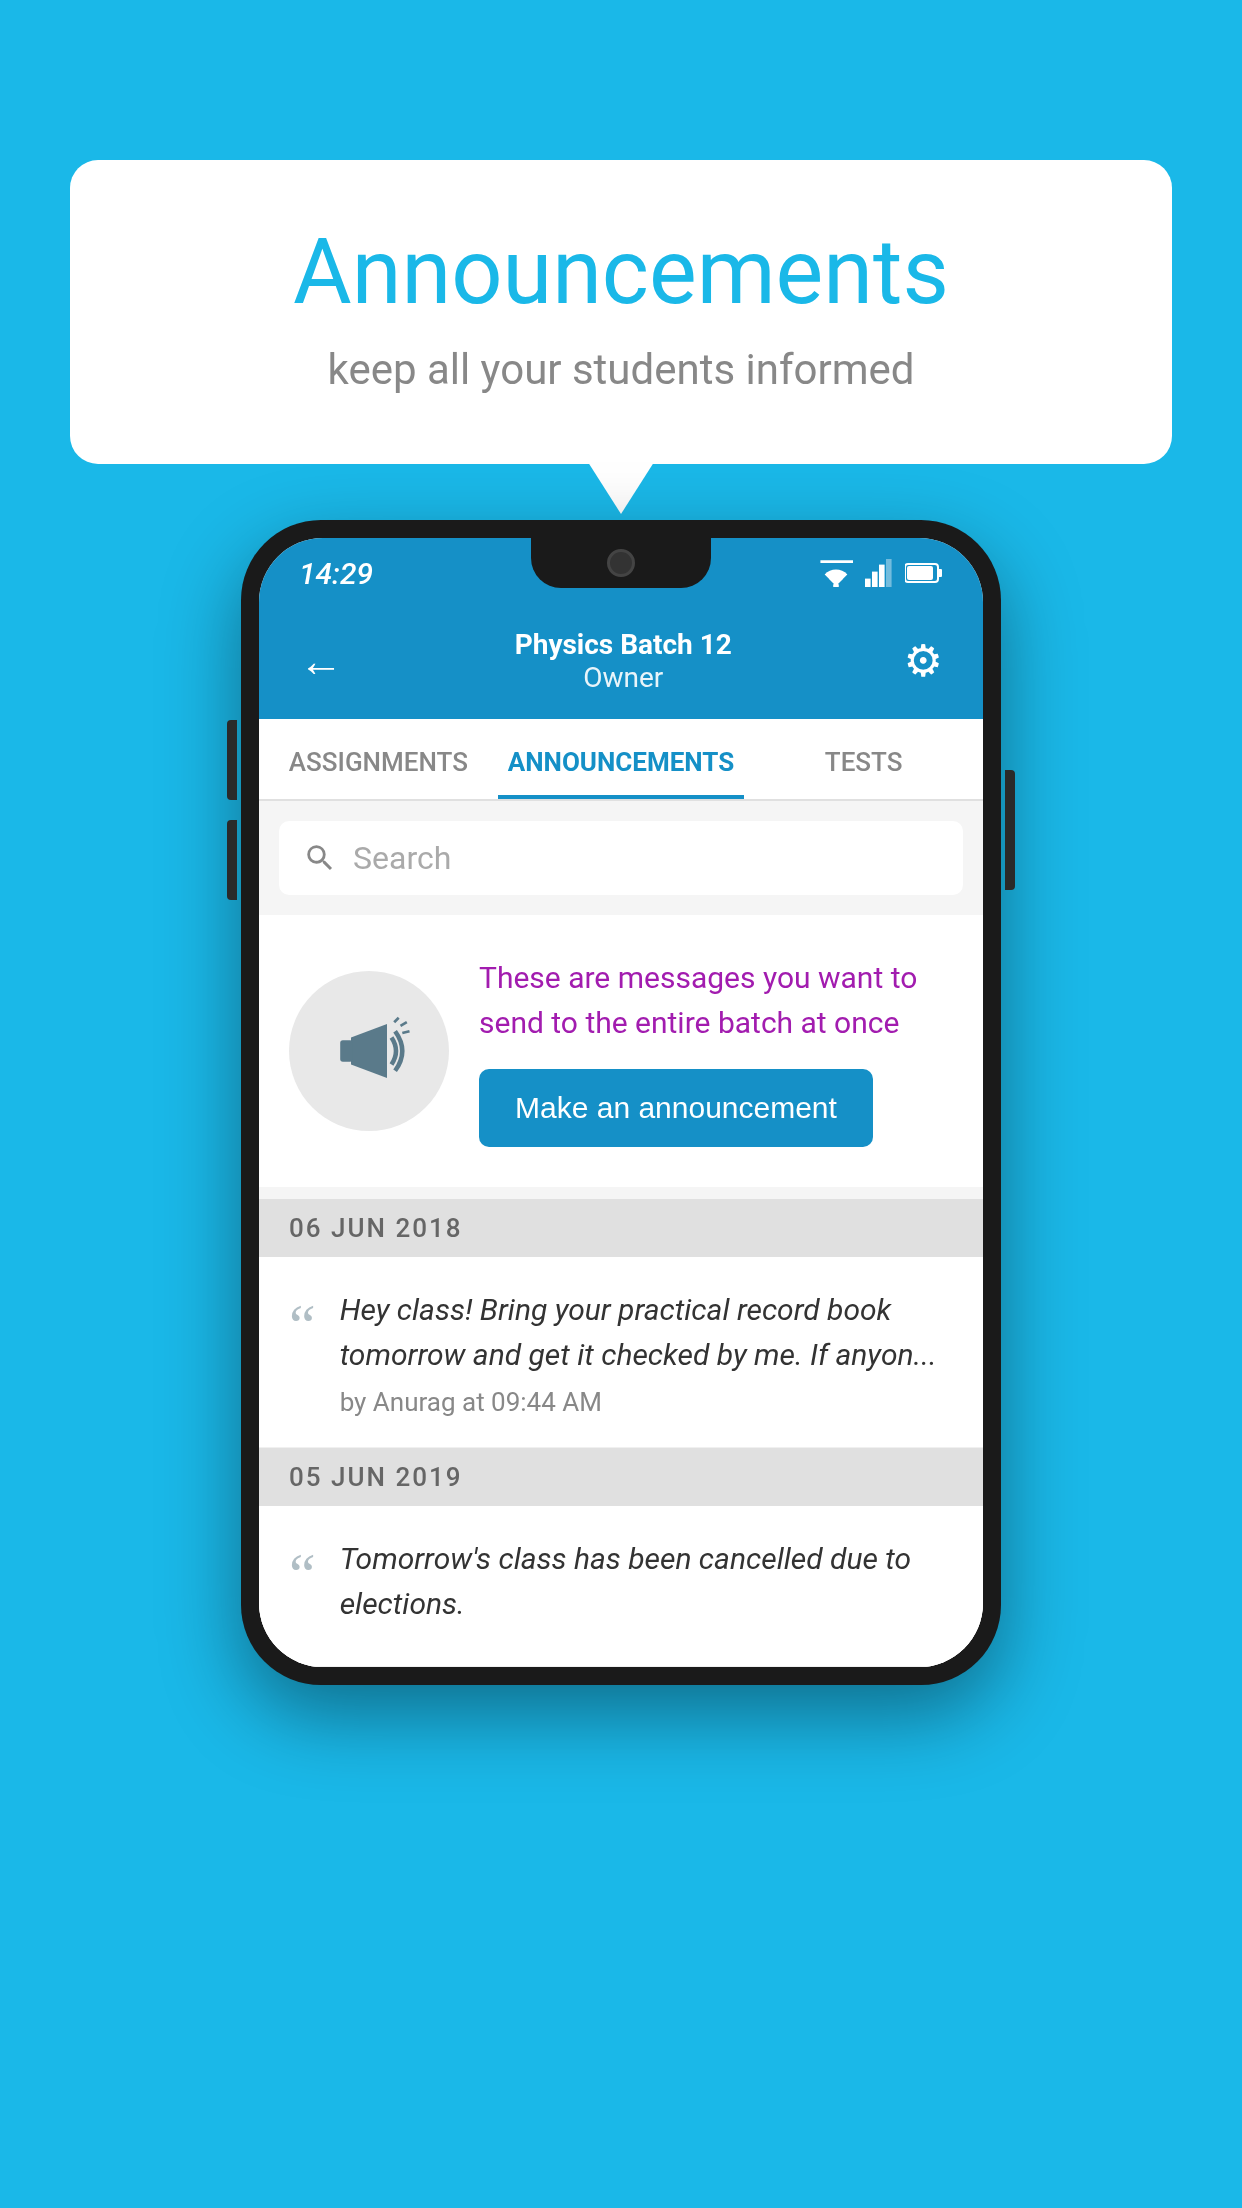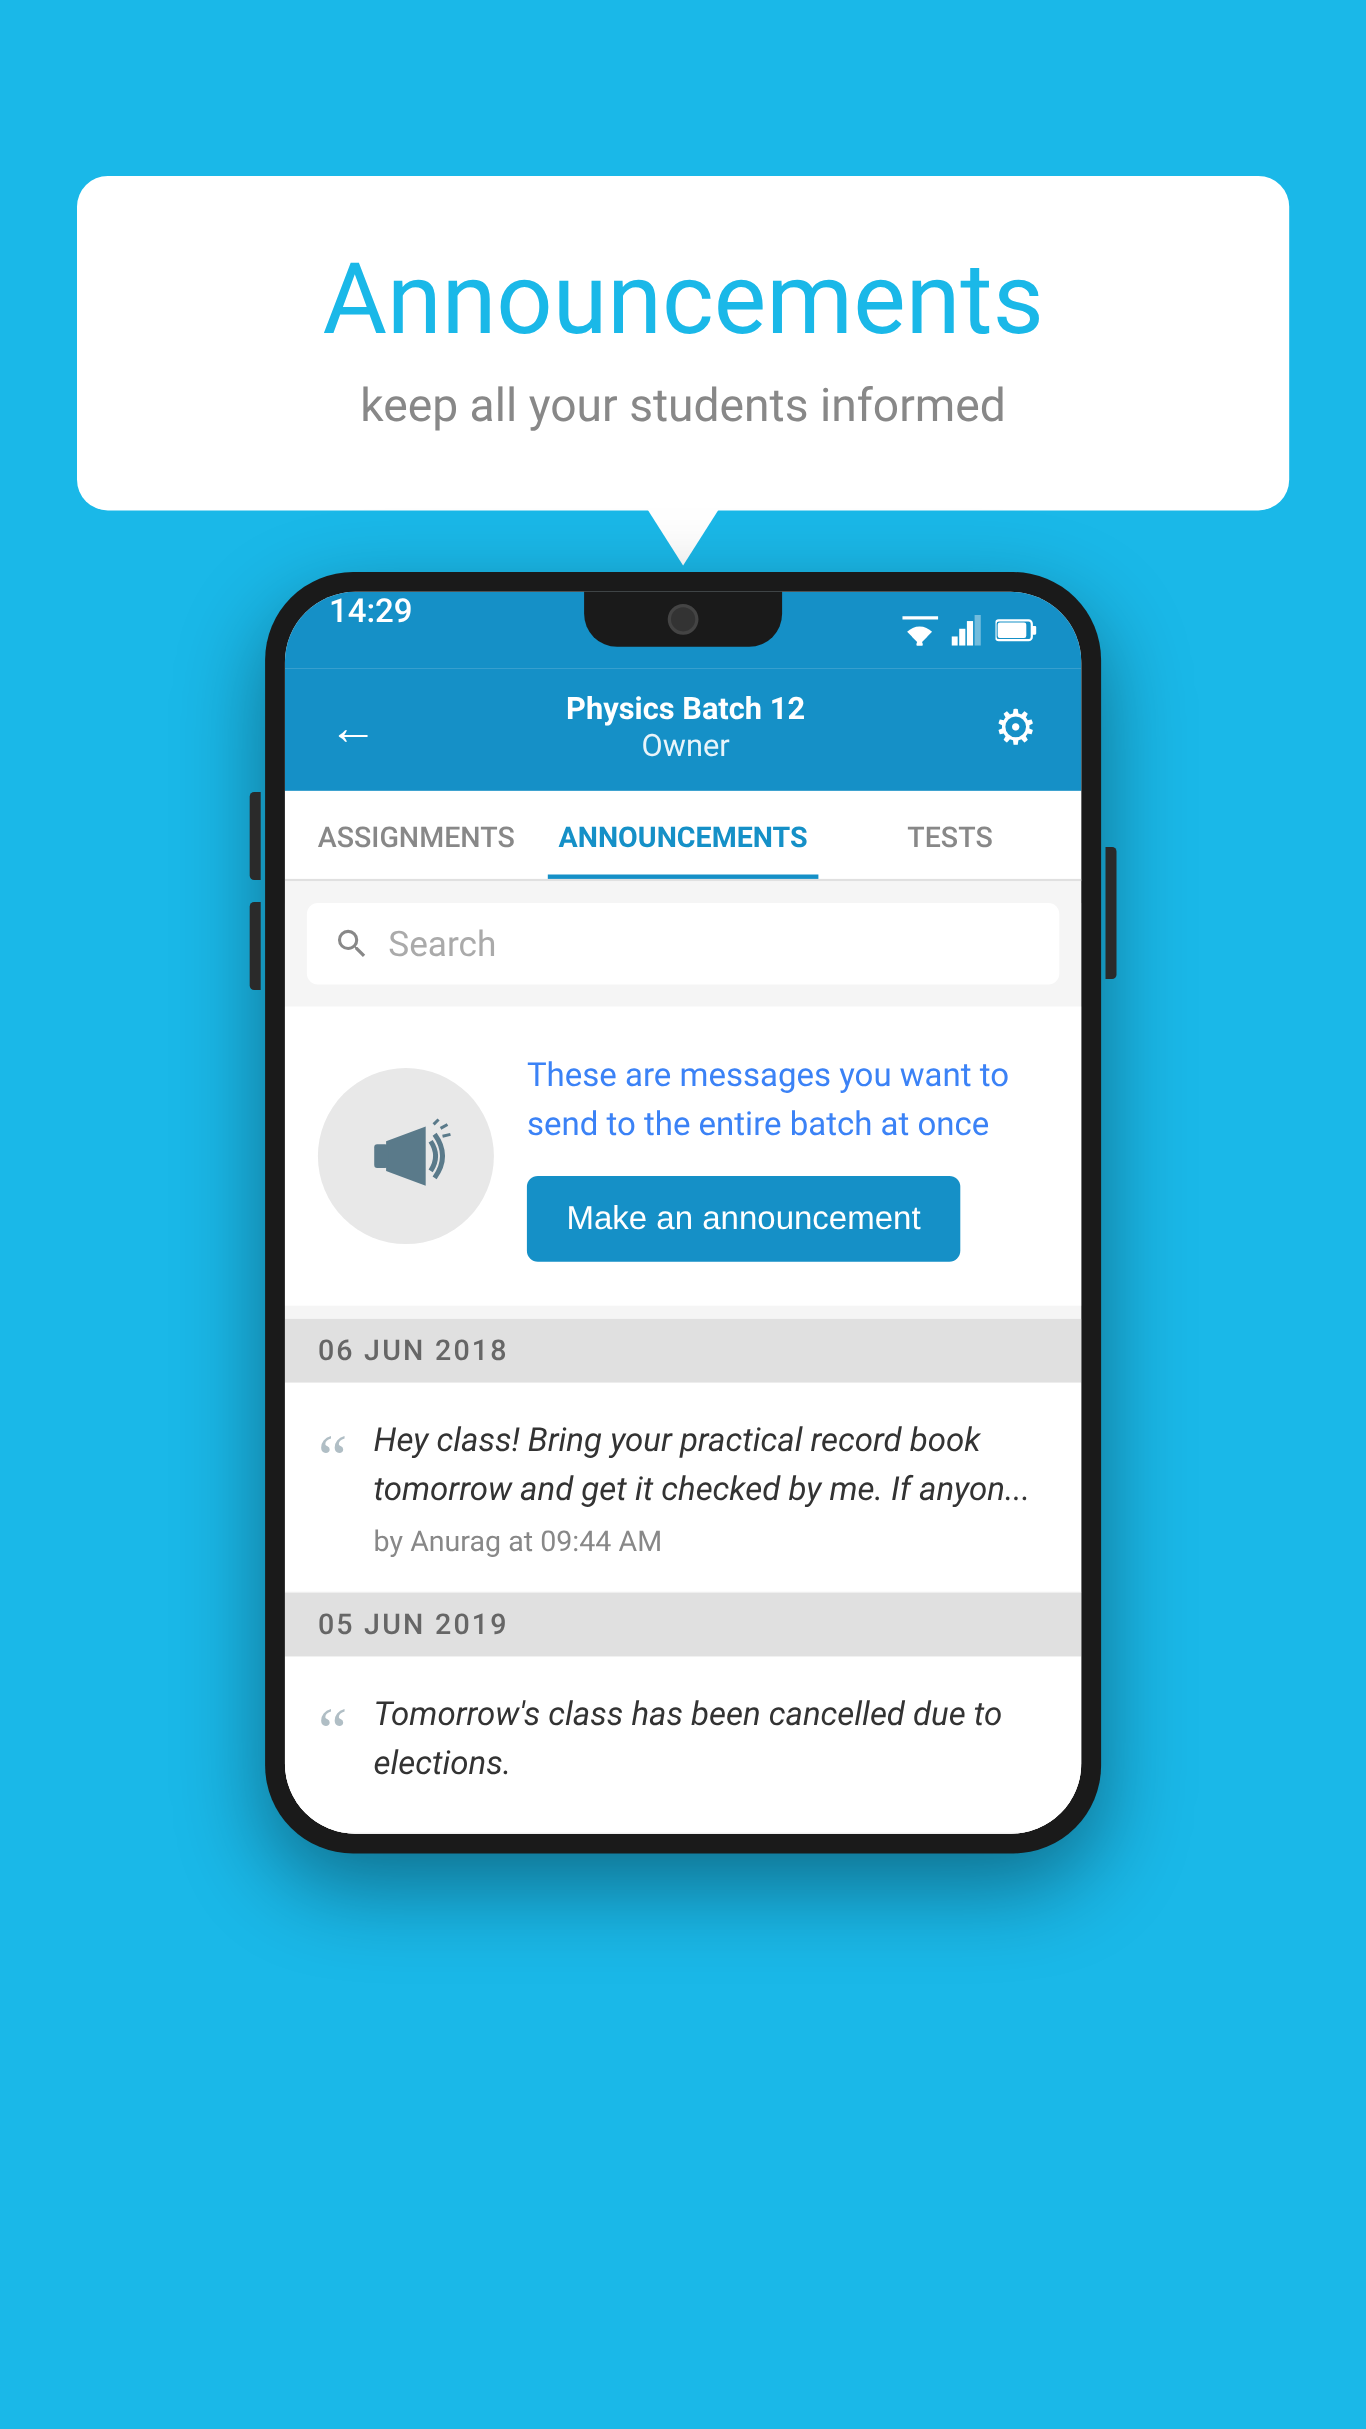--- a/index.html
+++ b/index.html
@@ -104,22 +104,24 @@
       border-radius: 64px;
       overflow: hidden;
       position: relative;
     }
 
     
     .status-bar {
       background: #1590c7;
       height: 70px;
       display: flex;
+      align-items: center;
       justify-content: space-between;
       padding: 0 40px;
+      font-style: italic;
     }
 
     .status-time {
       color: white;
       font-size: 30px;
       font-weight: 500;
     }
 
     .status-icons {
       display: flex;
@@ -239,21 +241,21 @@
       align-items: center;
       justify-content: center;
       flex-shrink: 0;
     }
 
     .intro-right {
       flex: 1;
     }
 
     .intro-desc {
-      color: #3b82f6;
+      color: #a21caf;
       font-size: 30px;
       line-height: 1.5;
       margin-bottom: 24px;
     }
 
     .make-announcement-btn {
       background: #1590c7;
       color: white;
       border: none;
       border-radius: 10px;

